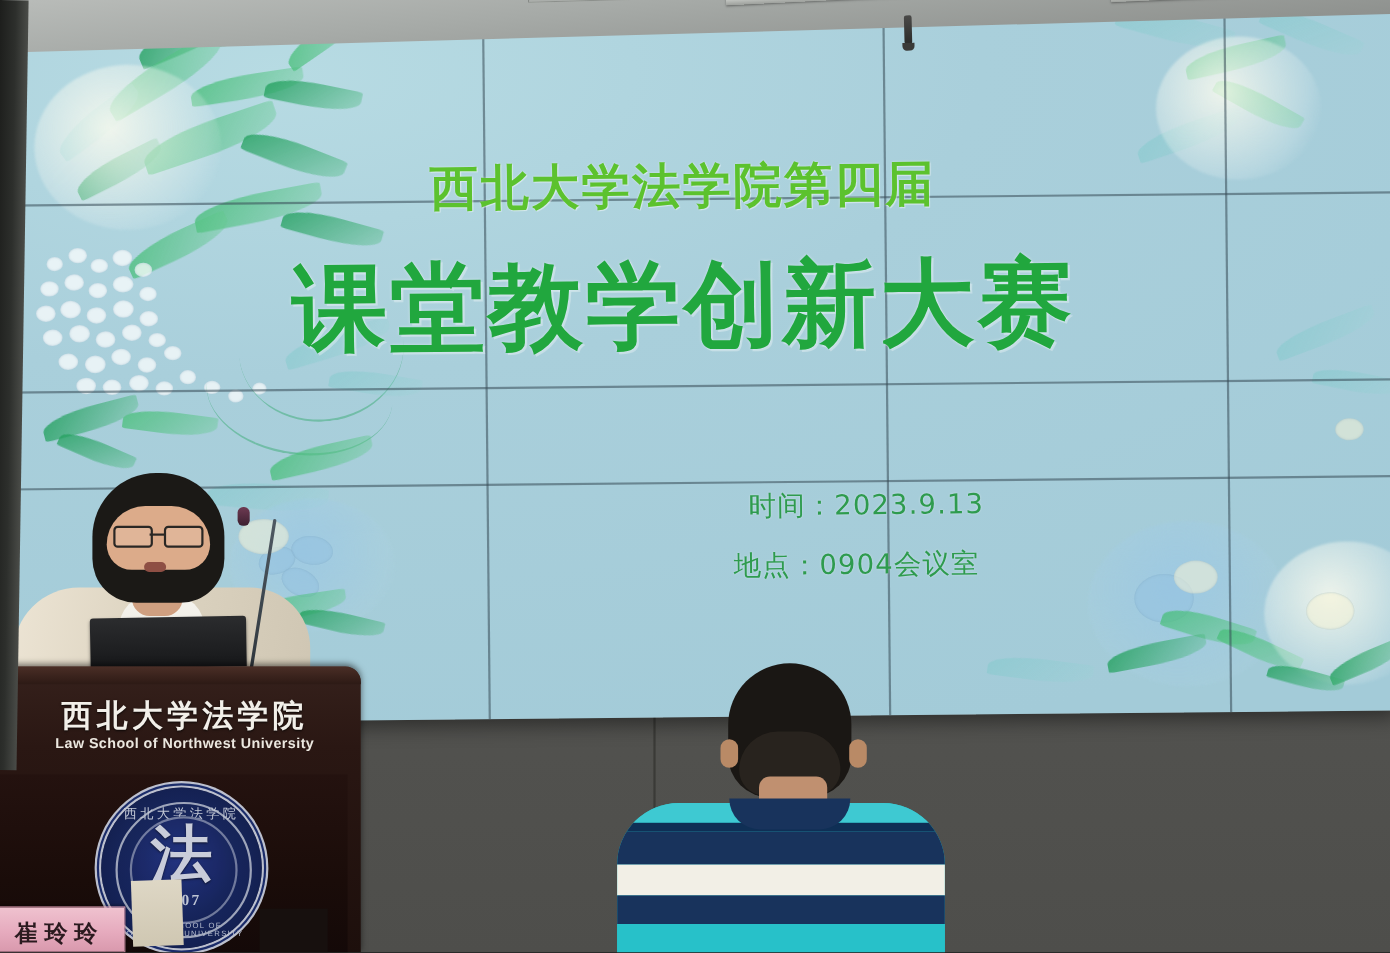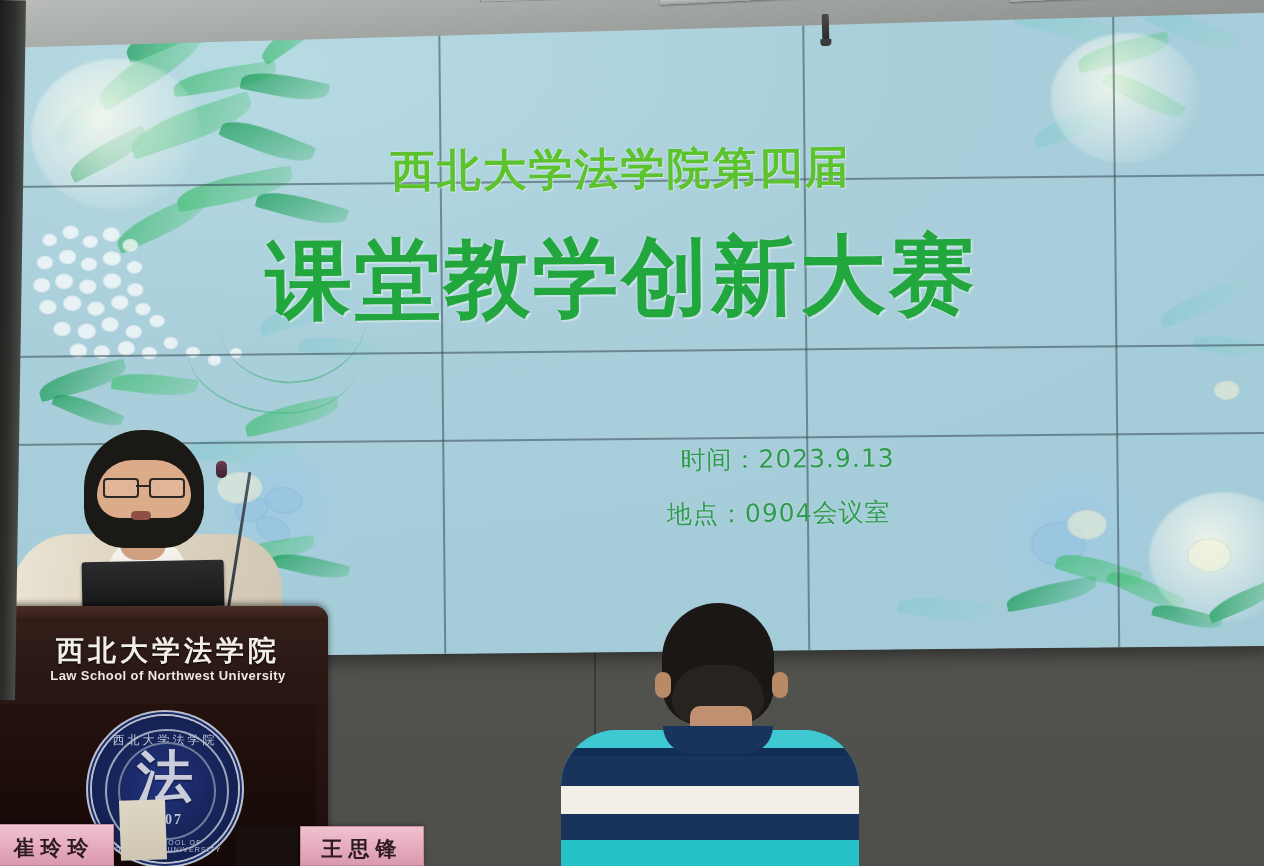--- a/index.html
+++ b/index.html
@@ -478,15 +478,14 @@
     <div class="emblem-inner"></div>
     <div class="emblem-char">法</div>
     <div class="emblem-year">1907</div>
     <div class="emblem-bot-en">LAW SCHOOL OF NORTHWEST UNIVERSITY</div>
   </div>
 
   <div class="paper"></div>
   <div class="dark-obj"></div>
 
   <div class="plate p1">崔玲玲</div>
-  <div class="plate p2">王思锋</div>
 
 </div>
 
 </body></html>

